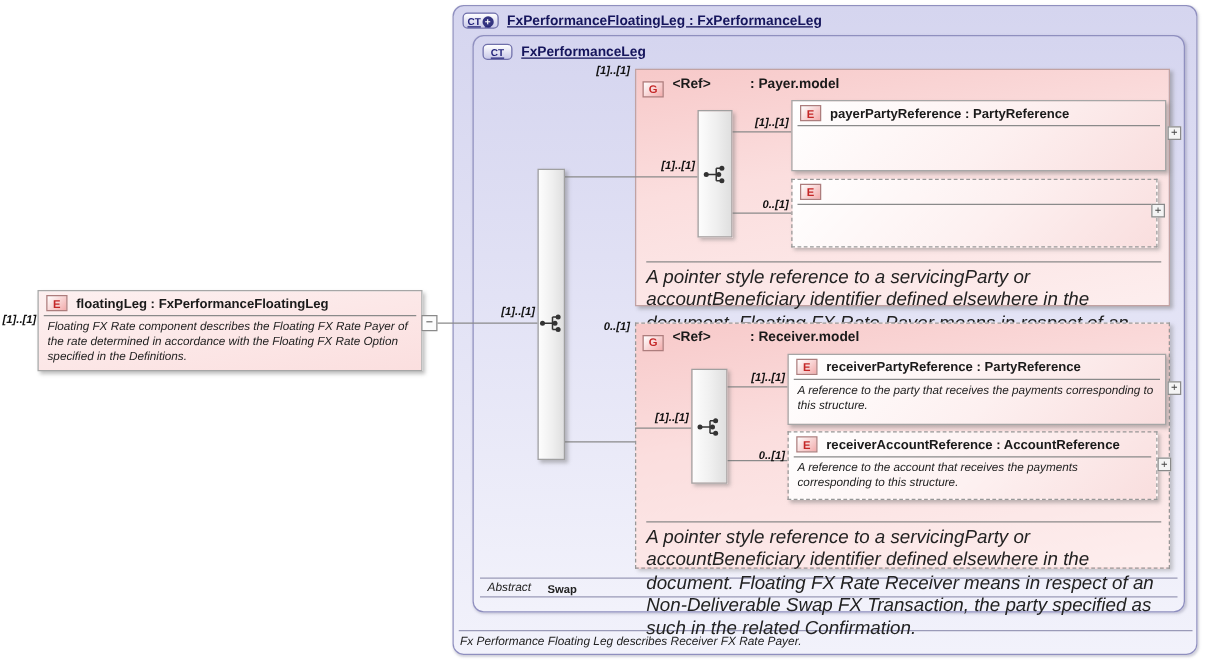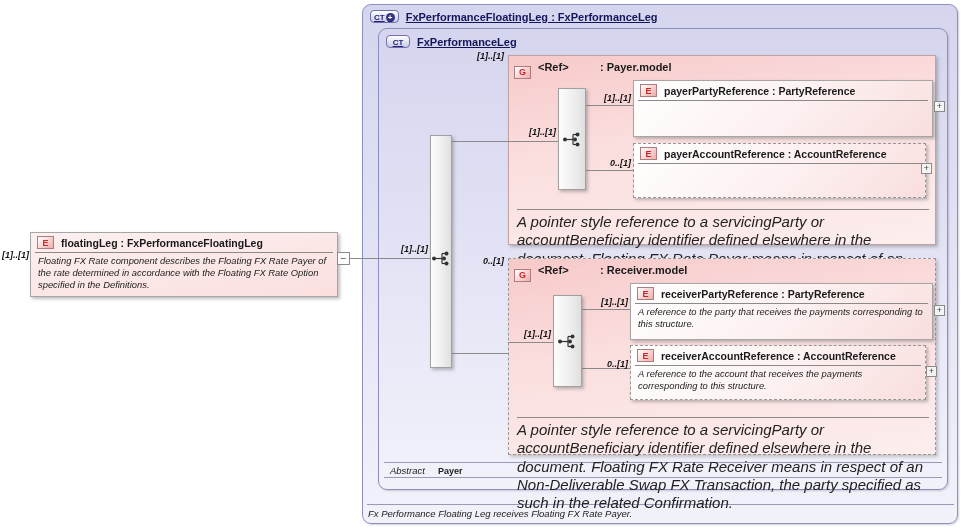--- a/index.html
+++ b/index.html
@@ -77,33 +77,33 @@
 
   <div class="container" style="left:362px; top:4px; width:596px; height:520px;">
     <div class="container-header">
       <span class="ct-badge">
           <span>CT</span>
           <span class="ct-plus">+</span>
         </span>
       <span class="container-title">FxPerformanceFloatingLeg : FxPerformanceLeg</span>
     </div>
     <div class="rule" style="left:4px; top:499px; width:587px;"></div>
-    <div class="footnote" style="left:5px; top:503px;">Fx Performance Floating Leg receives Floating FX Rate Payer.</div>
+    <div class="footnote" style="left:5px; top:503px;">Fx Performance Floating Leg describes Receiver FX Rate Payer.</div>
   </div>
 
   <div class="container" style="left:378px; top:28px; width:570px; height:462px;">
     <div class="container-header" style="top:6px;">
       <span class="ct-badge">
           <span>CT</span>
         </span>
       <span class="container-title">FxPerformanceLeg</span>
     </div>
     <div class="rule" style="left:5px; top:433px; width:558px;"></div>
     <div class="abstract-label" style="left:11px; top:436px;">Abstract</div>
-    <div class="abstract-value" style="left:59px; top:437px;">Payer</div>
+    <div class="abstract-value" style="left:59px; top:437px;">Swap</div>
     <div class="rule" style="left:5px; top:448px; width:558px;"></div>
   </div>
 
   <div class="group required" style="left:508px; top:55px; width:428px; height:190px;">
     <div class="group-header">
       <span class="badge">G</span>
       <span class="ref-label">&lt;Ref&gt;</span>
       <span class="ref-type">: Payer.model</span>
     </div>
     <div class="group-sep" style="top:153px; width:412px;"></div>
@@ -191,21 +191,20 @@
       <span class="badge">E</span>
       <span class="el-title">payerPartyReference : PartyReference</span>
     </div>
     <div class="el-sep"></div>
   </div>
   <div class="plusbtn" style="left:934px; top:101px;"><span>+</span></div>
 
   <div class="el-box optional" style="left:633px; top:143px; width:293px; height:55px;">
     <div class="el-head">
       <span class="badge">E</span>
-      <span class="el-title">payerAccountReference : AccountReference</span>
     </div>
     <div class="el-sep"></div>
   </div>
   <div class="plusbtn" style="left:921px; top:163px;"><span>+</span></div>
 
   <div class="el-box" style="left:630px; top:283px; width:303px; height:57px;">
     <div class="el-head">
       <span class="badge">E</span>
       <span class="el-title">receiverPartyReference : PartyReference</span>
     </div>

